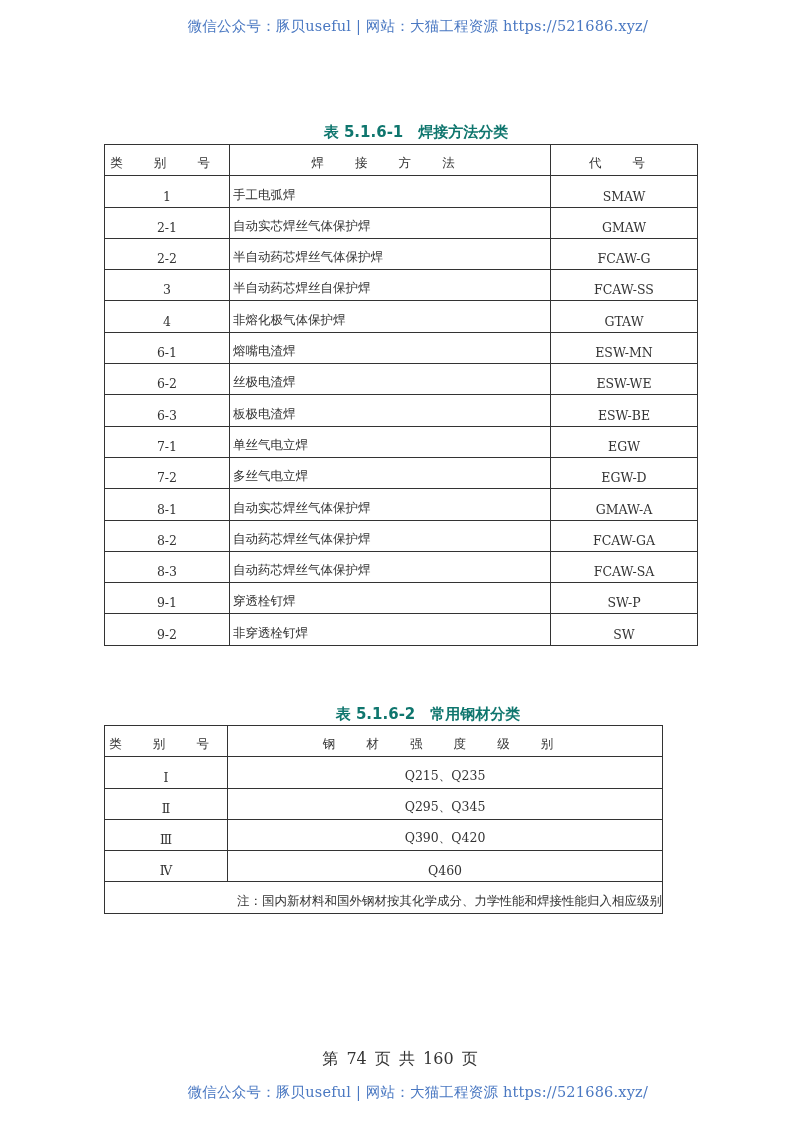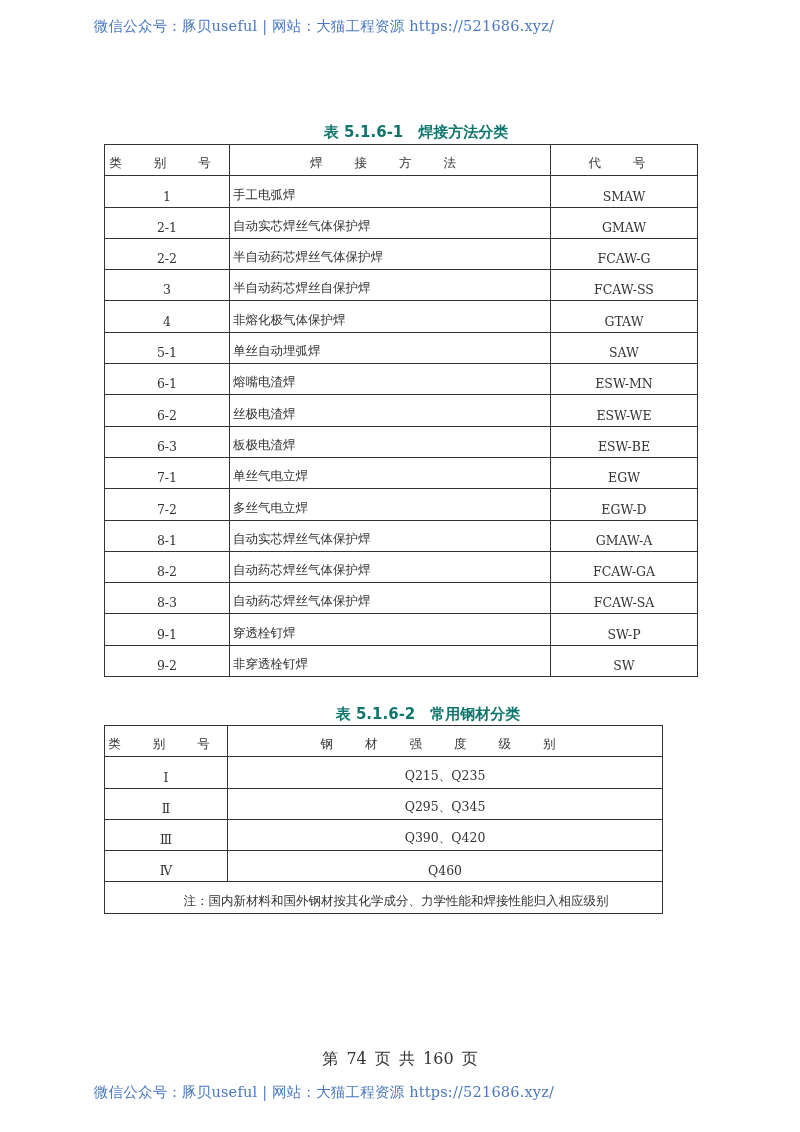--- a/index.html
+++ b/index.html
@@ -1,35 +1,35 @@
 <!DOCTYPE html>
 <html><head>
 <meta charset="utf-8">
 <style>
   html, body { margin:0; padding:0; background:#ffffff; }
   body { width:800px; height:1132px; position:relative; overflow:hidden;
          font-family: "DejaVu Serif", "Liberation Serif", serif; color:#222; }
-  .watermark { position:absolute; left:0; width:648px; text-align:center;
+  .watermark { position:absolute; left:0; width:648px; text-align:right;
                color:#4a78c2; font-size:14.5px; letter-spacing:0.2px; }
   .watermark.top { top:17px; }
   .watermark.bottom { top:1083px; }
   .caption { position:absolute; left:16px; width:800px; text-align:center;
              font-family: "DejaVu Sans", "Liberation Sans", sans-serif;
              font-weight:bold; font-size:15px; color:#0f766e; }
   table { position:absolute; border-collapse:collapse; table-layout:fixed; }
   td { border:1.3px solid #333; font-size:12.5px; color:#333; padding:0;
        vertical-align:bottom; padding-bottom:3px; }
   td.c { text-align:center; }
   td.l { text-align:left; padding-left:3px; }
-  .hdr td { letter-spacing:14px; }
+  .hdr td { letter-spacing:14px;font-family:Liberation Serif, serif; }
   #t1 { left:104px; top:144px; width:593px; }
   #t1 td { height:27.3px; }
   #t2 { left:104px; top:725px; width:558px; }
   #t2 td { height:27.3px; }
-  .note td { text-align:center; padding-left:25px; }
+  .note td { text-align:right; padding-left:25px; }
   .pagenum { position:absolute; top:1049px; left:0; width:800px; text-align:center;
              font-size:16px; color:#333; word-spacing:3px; }
 </style>
 </head>
 <body>
 
 <div class="watermark top">微信公众号：豚贝useful | 网站：大猫工程资源 https://521686.xyz/</div>
 
 <div class="caption" style="top:123px;">表 5.1.6-1　焊接方法分类</div>
 
@@ -62,25 +62,20 @@
       </tr>
       <tr>
         <td class="c">3</td>
         <td class="l">半自动药芯焊丝自保护焊</td>
         <td class="c">FCAW-SS</td>
       </tr>
       <tr>
         <td class="c">4</td>
         <td class="l">非熔化极气体保护焊</td>
         <td class="c">GTAW</td>
-      </tr>
-      <tr>
-        <td class="c">5-1</td>
-        <td class="l">单丝自动埋弧焊</td>
-        <td class="c">SAW</td>
       </tr>
       <tr>
         <td class="c">6-1</td>
         <td class="l">熔嘴电渣焊</td>
         <td class="c">ESW-MN</td>
       </tr>
       <tr>
         <td class="c">6-2</td>
         <td class="l">丝极电渣焊</td>
         <td class="c">ESW-WE</td>

